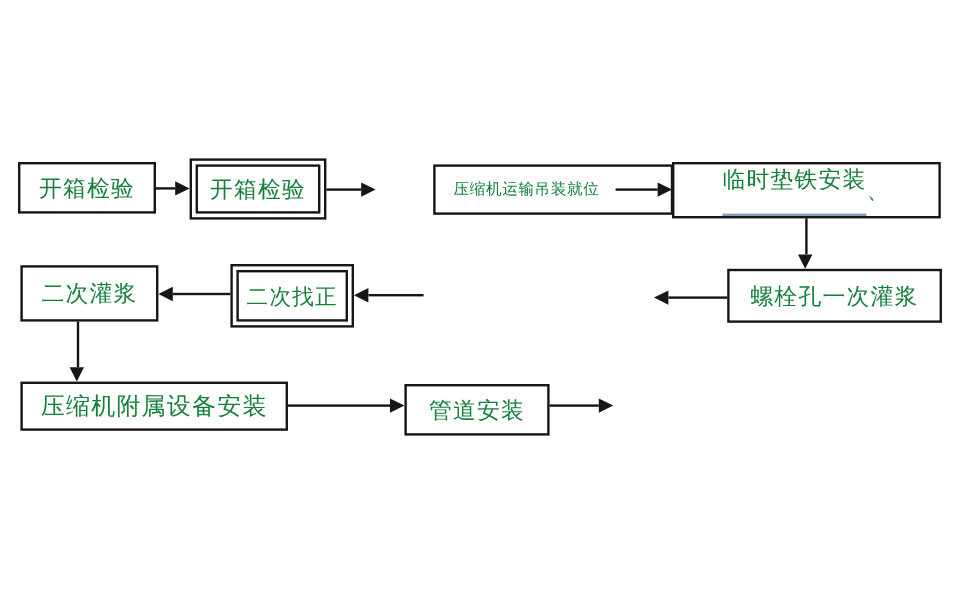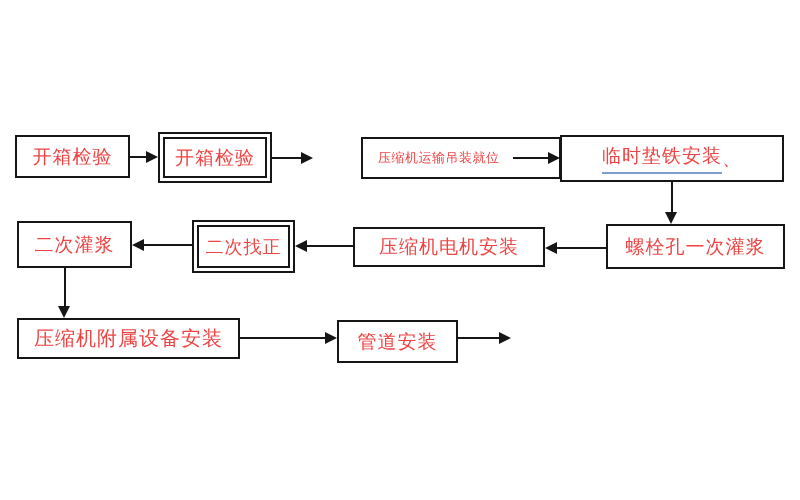--- a/index.html
+++ b/index.html
@@ -18,21 +18,21 @@
   
   .node {
     position: absolute;
     box-sizing: border-box;
     background: #ffffff;
     border: 2px solid #161616;
     display: flex;
     align-items: center;
     justify-content: center;
     font-size: 19px;
-    color: #ef4444;
+    color: #15803d;
     letter-spacing: 1px;
     white-space: nowrap;
   }
   .node.double {
     padding: 3px;
     display: block;
   }
   .node.double .inner {
     box-sizing: border-box;
     width: 100%;
@@ -50,21 +50,21 @@
   #n-temp-shim       { left: 560px; top: 135px; width: 224px; height: 47px; }
   #n-bolt-grouting   { left: 606px; top: 224px; width: 179px; height: 45px; font-family: Liberation Mono, monospace; }
   #n-motor-install   { left: 353px; top: 227px; width: 192px; height: 40px; }
   #n-second-align    { left: 192px; top: 220px; width: 103px; height: 53px; font-size: 18px; }
   #n-second-grouting { left: 17px;  top: 221px; width: 115px; height: 47px; }
   #n-aux-equipment   { left: 17px;  top: 318px; width: 223px; height: 41px; font-size: 20px; }
   #n-pipe-install    { left: 337px; top: 320px; width: 121px; height: 43px; }
   #n-center-align    { left: 511px; top: 316px; width: 172px; height: 49px; border-width: 3px; }
   .u-blue {
     border-bottom: 2px solid #7d9ec9;
-    padding-bottom: 3px;
+    padding-bottom: 15px;
   }
   
   .hline { position: absolute; height: 2px; background: #161616; }
   .vline { position: absolute; width: 2px;  background: #161616; }
   .head-right {
     position: absolute; width: 0; height: 0;
     border-top: 6px solid transparent;
     border-bottom: 6px solid transparent;
     border-left: 12px solid #161616;
   }
@@ -140,23 +140,20 @@
 
   <div class="node" id="n-temp-shim">
     <span class="u-blue">临时垫铁安装</span>
       <span>、</span>
   </div>
 
   <div class="node" id="n-bolt-grouting">
     <span>螺栓孔一次灌浆</span>
   </div>
 
-  <div class="node" id="n-motor-install">
-    <span>压缩机电机安装</span>
-  </div>
 
   <div class="node double" id="n-second-align">
     <div class="inner">
       <span>二次找正</span>
     </div>
   </div>
 
   <div class="node" id="n-second-grouting">
     <span>二次灌浆</span>
   </div>

